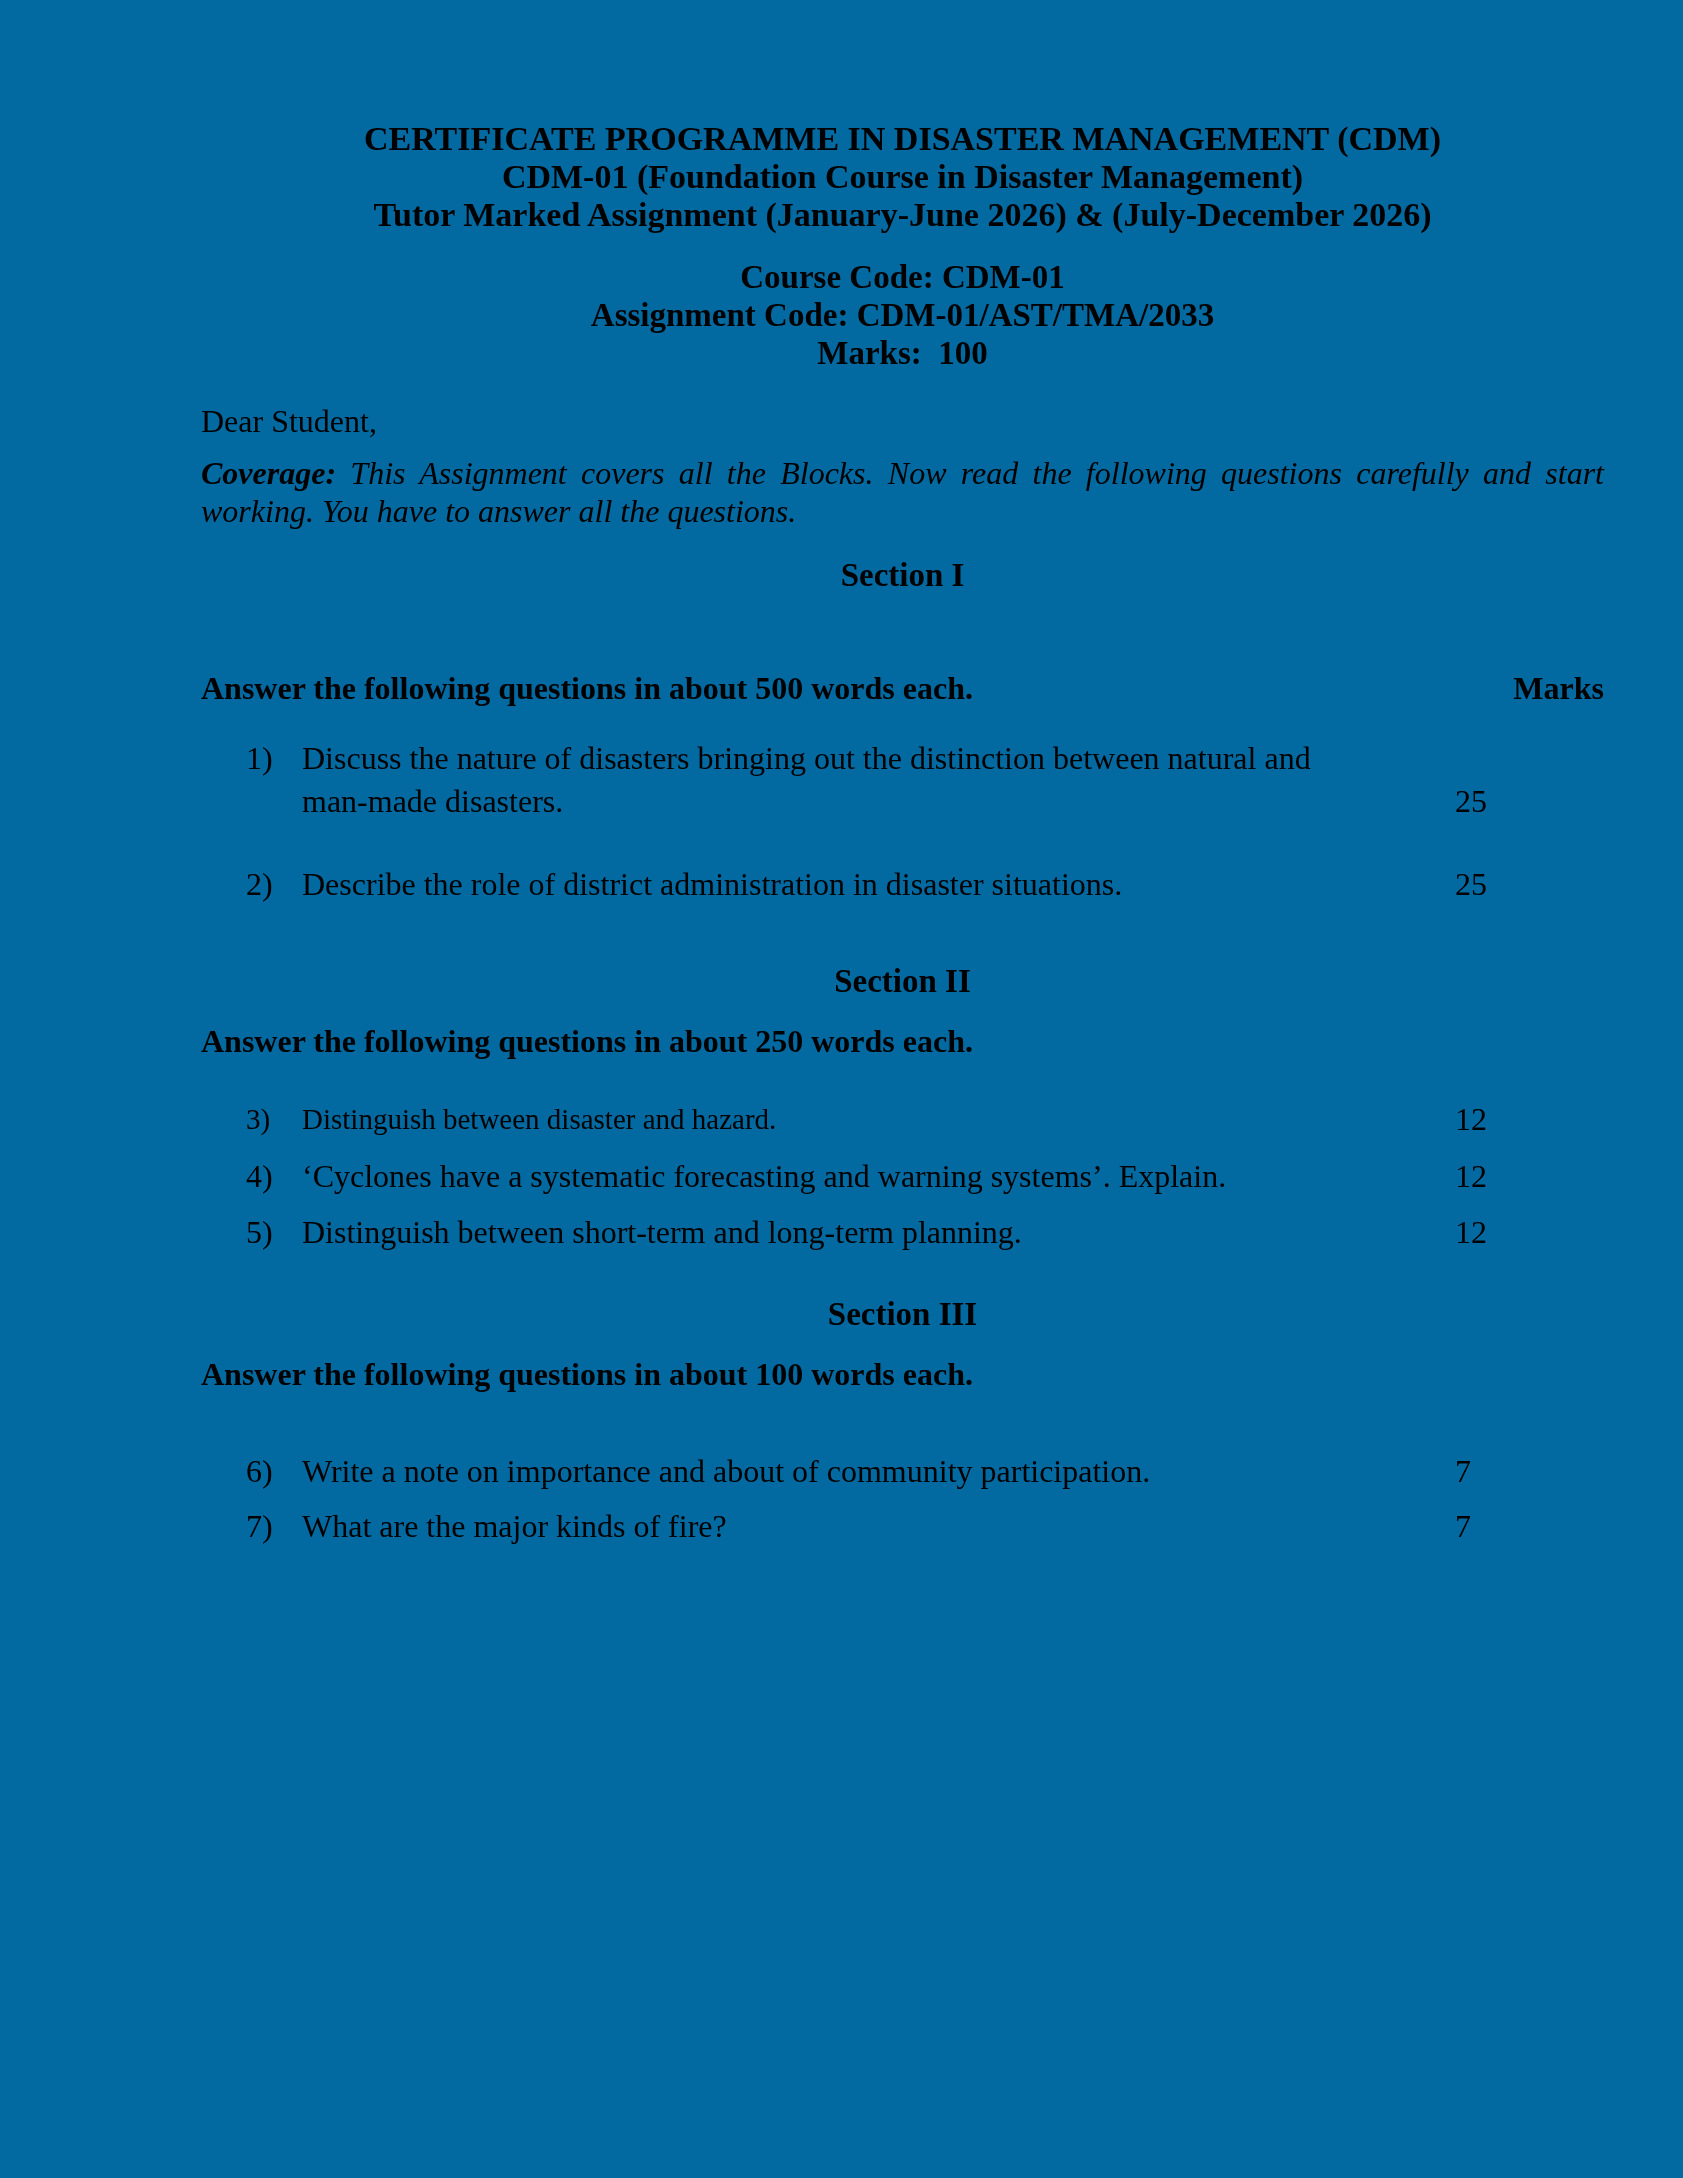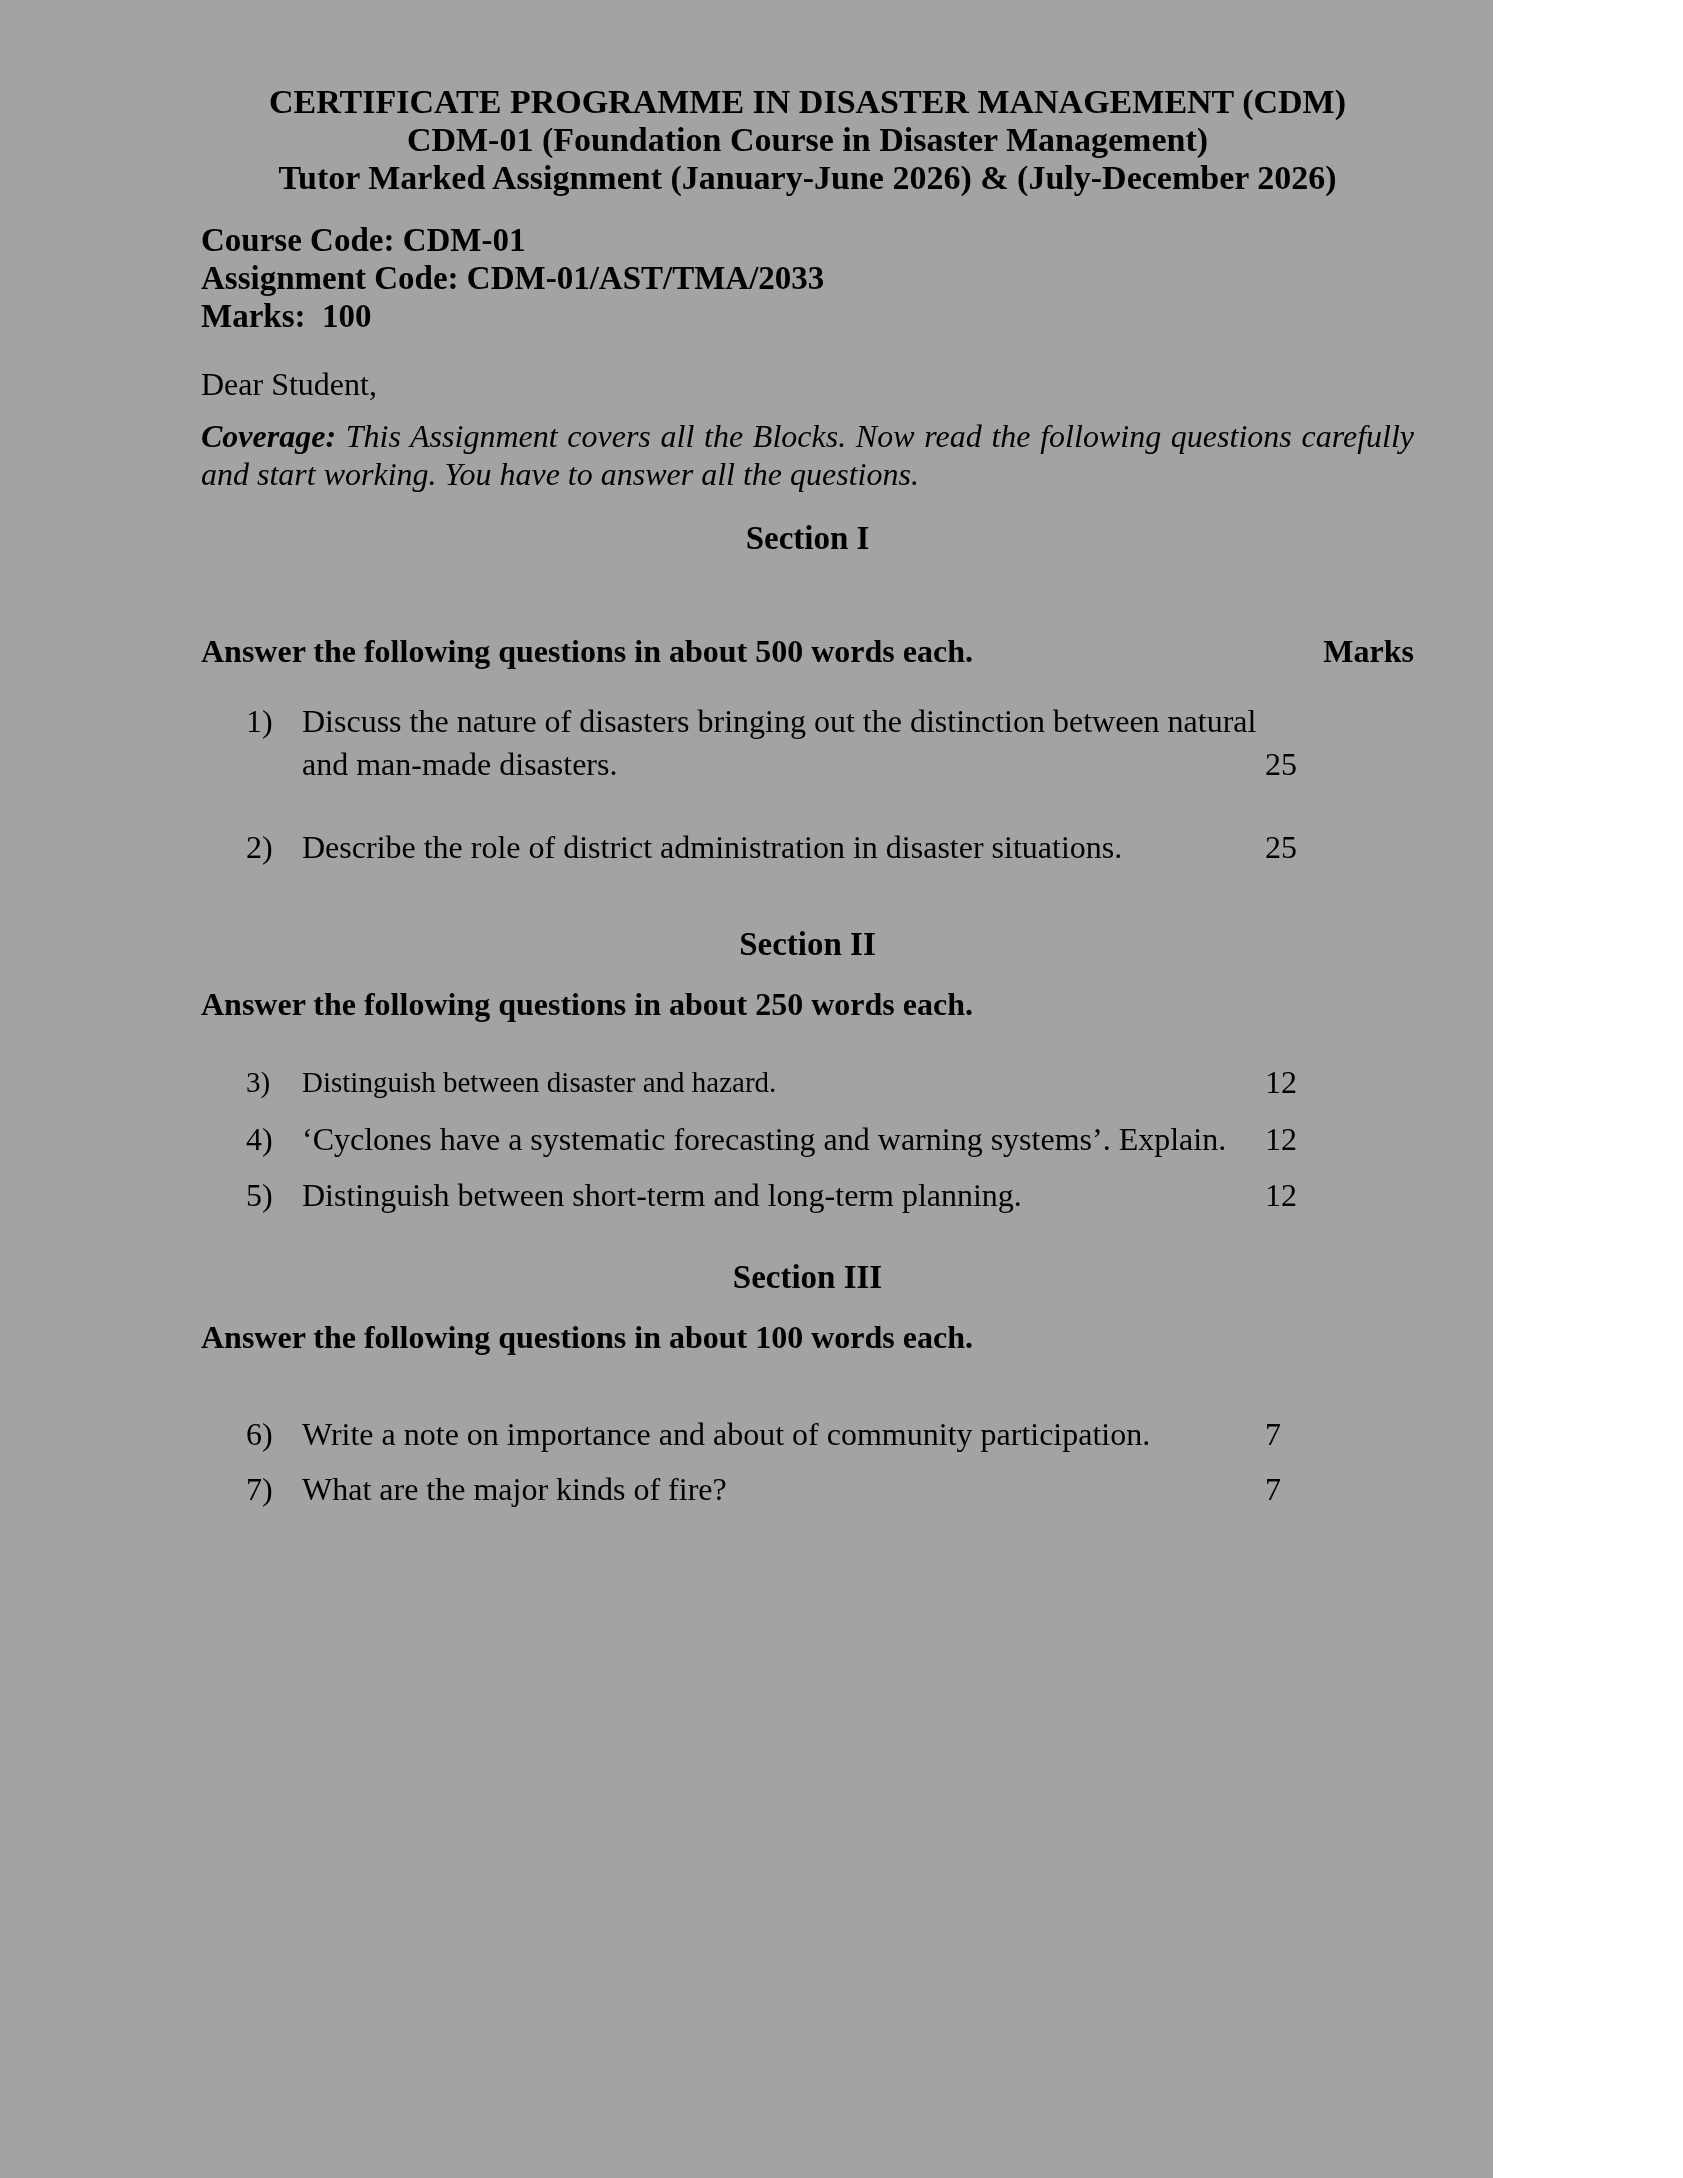--- a/index.html
+++ b/index.html
@@ -2,38 +2,38 @@
 <html><head>
 <meta charset="utf-8">
 <style>
   html, body {
     margin: 0;
     padding: 0;
     background: #ffffff;
   }
   .page {
     position: relative;
-    width: 1493px;
+    width: 1683px;
     height: 2178px;
     box-sizing: border-box;
-    background: #a3a3a3;
+    background: #0369a1;
     color: #000000;
     font-family: "Liberation Serif", "DejaVu Serif", serif;
-    padding: 83px 79px 0 201px;
+    padding: 120px 79px 0 201px;
     overflow: hidden;
   }
   .title-block {
     text-align: center;
     font-weight: bold;
     font-size: 34px;
     line-height: 38px;
   }
   .meta-block {
     margin-top: 24px;
-    text-align: left;
+    text-align: center;
     font-weight: bold;
     font-size: 33px;
     line-height: 38px;
   }
   .meta-line { white-space: pre; }
   .salutation {
     margin-top: 30px;
     font-size: 32px;
     line-height: 38px;
   }

